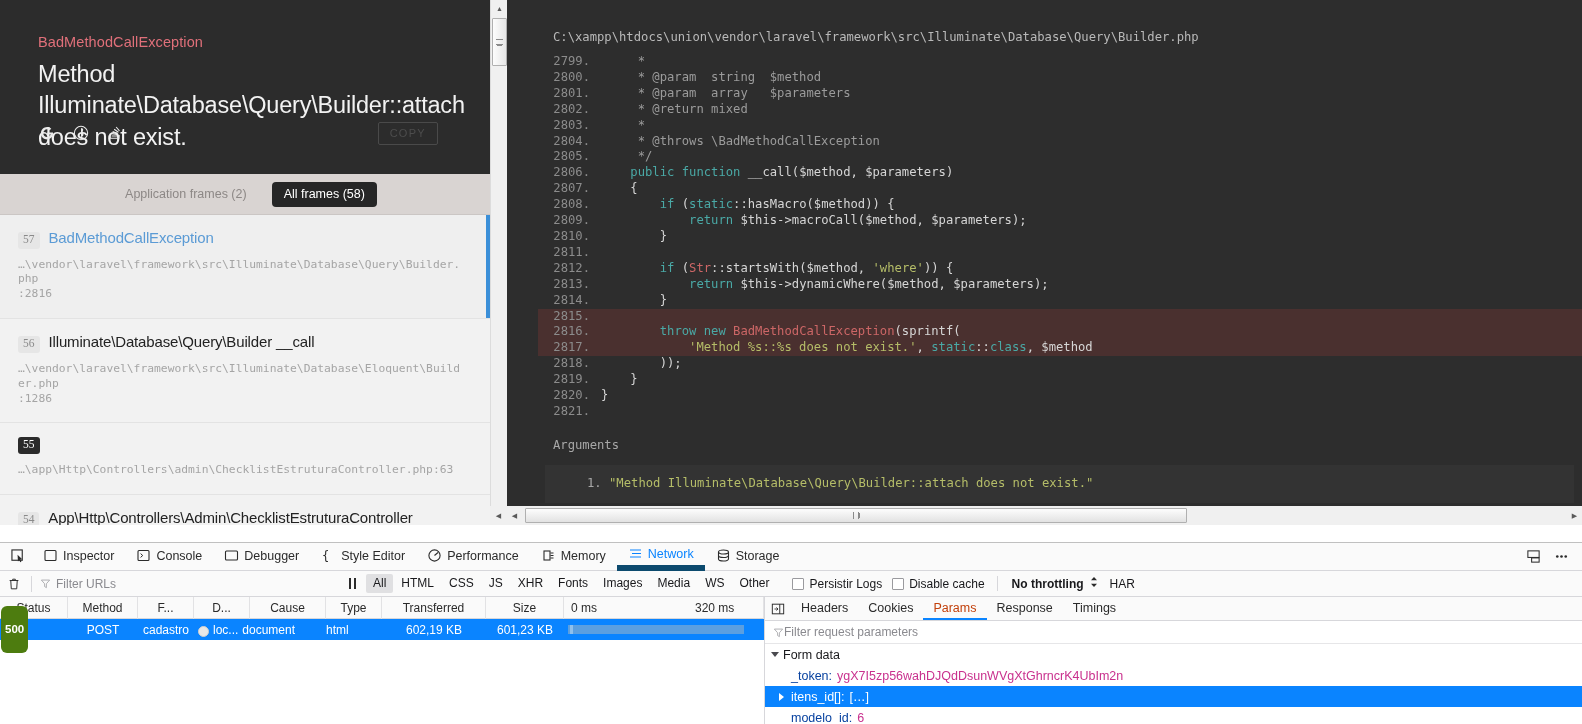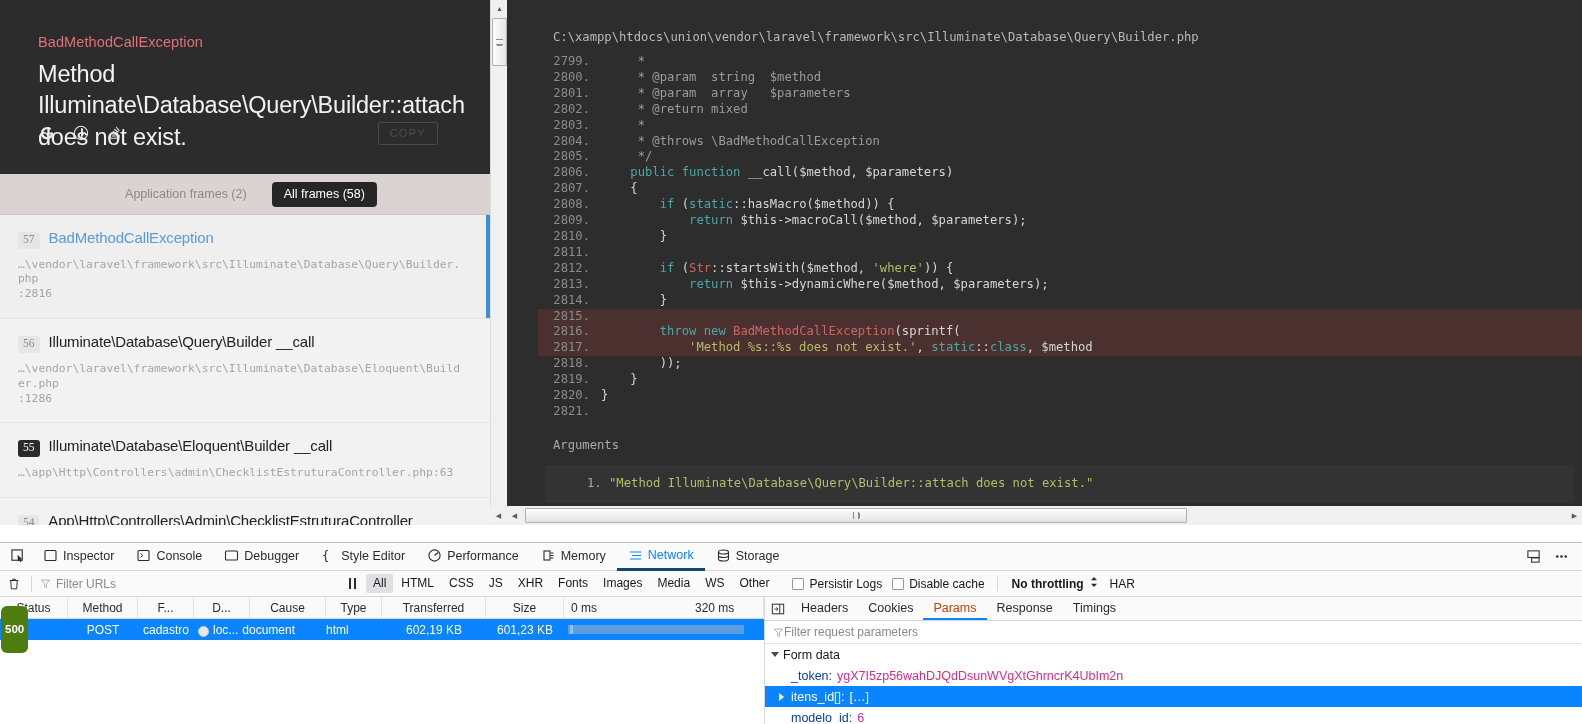--- a/index.html
+++ b/index.html
@@ -282,21 +282,21 @@
   .dt-tabs { display: flex; align-items: stretch; height: 28px; }
   .dt-tab {
     display: flex; align-items: center; gap: 5px;
     padding: 0 11px;
     height: 28px;
     cursor: pointer;
     color: #2b2b2b;
     white-space: nowrap;
     border-bottom: 2px solid transparent;
   }
-  .dt-tab.active { color: #0a84ff; border-bottom: 3px solid #0c4a6e; align-items: center; }
+  .dt-tab.active { color: #0a84ff; border-bottom: 6px solid #0c4a6e; align-items: center; }
   .dt-tab .ti { display: flex; align-items: center; }
   .dt-toolbar-right {
     margin-left: auto;
     display: flex; align-items: center; gap: 2px;
     padding-right: 8px;
   }
   .dt-iconbtn {
     width: 26px; height: 24px;
     display: flex; align-items: center; justify-content: center;
     cursor: pointer;
@@ -475,21 +475,20 @@
         <div class="frame">
           <div class="frame-title-row">
             <span class="frame-num">56</span>
             <span class="frame-name">Illuminate\Database\Query\Builder __call</span>
           </div>
           <div class="frame-path"><span>…\vendor\laravel\framework\src\Illuminate\Database\Eloquent\Builder.php</span><br><span>:1286</span></div>
         </div>
         <div class="frame">
           <div class="frame-title-row">
             <span class="frame-num dark">55</span>
-            <span class="frame-name">Illuminate\Database\Eloquent\Builder __call</span>
           </div>
           <div class="frame-path">…\app\Http\Controllers\admin\ChecklistEstruturaController.php:63</div>
         </div>
         <div class="frame">
           <div class="frame-title-row">
             <span class="frame-num">54</span>
             <span class="frame-name">App\Http\Controllers\Admin\ChecklistEstruturaController cadastro</span>
           </div>
         </div>
       </div>

